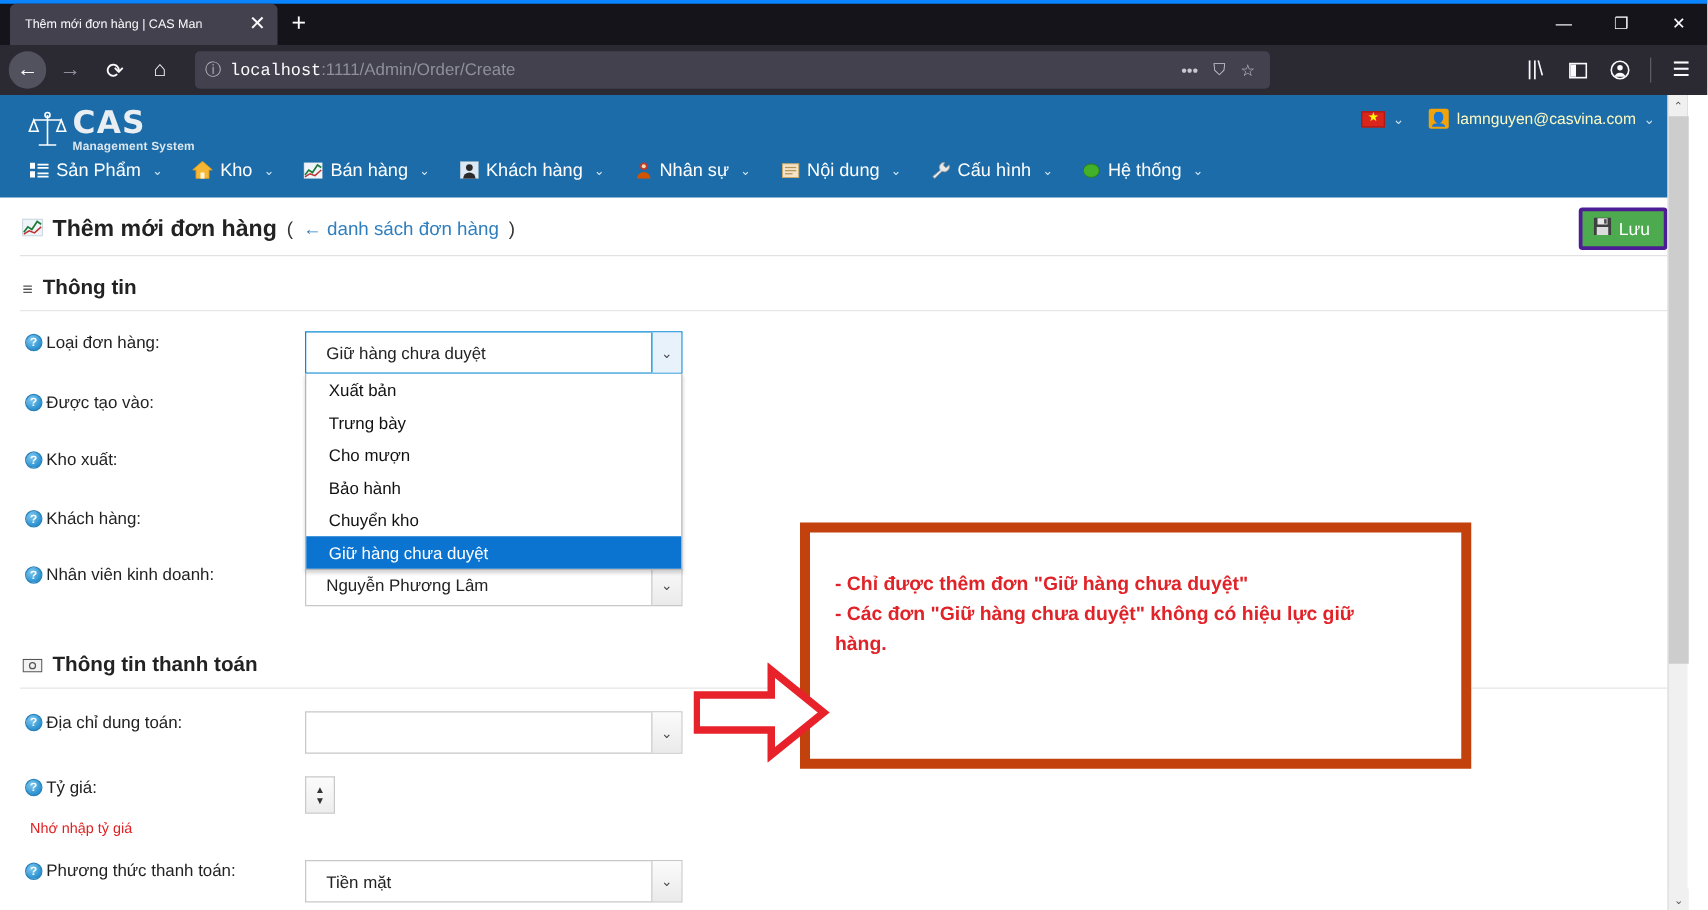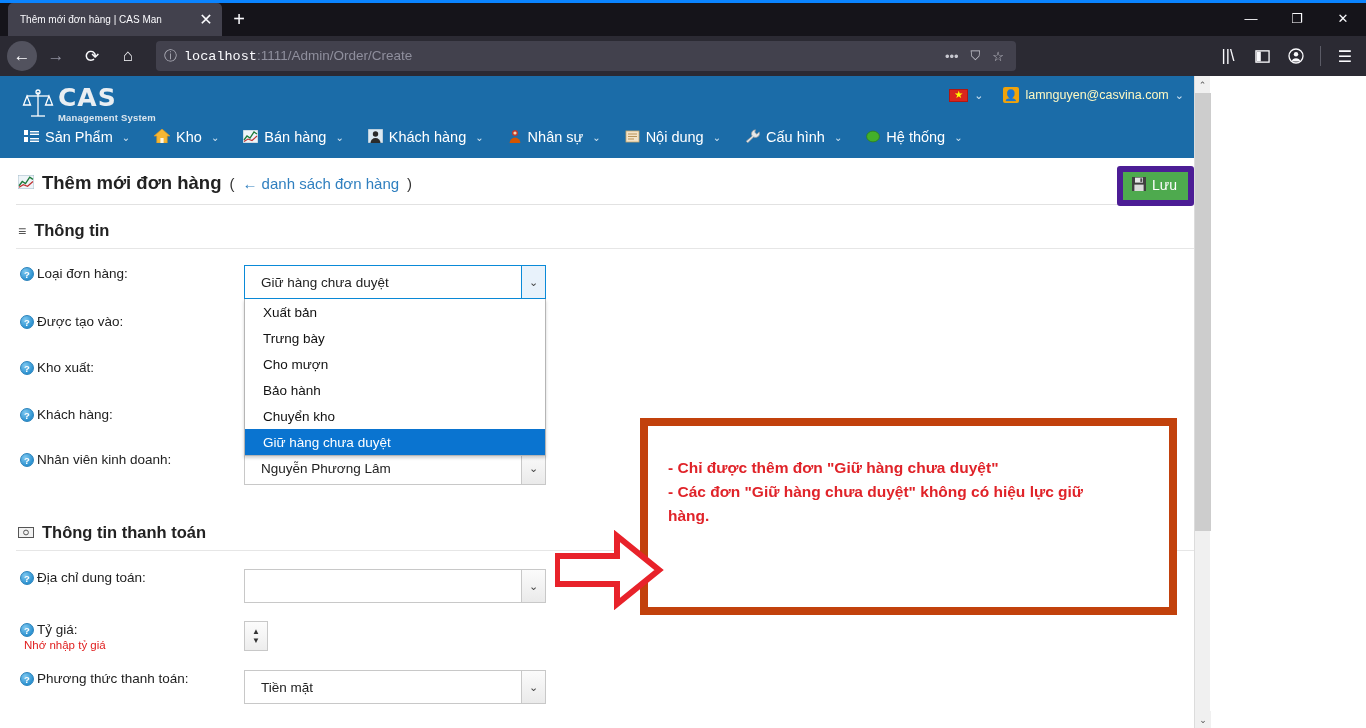--- a/index.html
+++ b/index.html
@@ -76,21 +76,21 @@
     width: 30px; height: 30px; display: flex; align-items: center;
     justify-content: center; color: #fbfbfe;
   }
   .tb-sep { width: 1px; height: 20px; background: #5b5b66; margin: 0 5px; }
 
   
   .viewport {
     position: absolute; top: 76px; left: 0;
     width: 1366px; height: 652px; background: #fff; overflow: hidden;
   }
-  .page { width: 1210px; height: 652px; position: relative; }
+  .page { width: 1350px; height: 652px; position: relative; }
 
   
   .app-header { background: #1b6ca8; height: 82px; position: relative; }
   .logo-wrap { position: absolute; left: 22px; top: 9px; display: flex; align-items: center; }
   .logo-mark { width: 32px; height: 34px; margin-right: 4px; }
   .logo-text { display: flex; flex-direction: column; line-height: 1; }
   .logo-cas {
     font-size: 25px; font-weight: bold; color: #e9eef2; letter-spacing: 1px;
     font-family: "DejaVu Sans", sans-serif;
   }
@@ -127,43 +127,43 @@
   .page-title-row {
     display: flex; align-items: center; padding: 14px 0 10px 2px;
     border-bottom: 1px solid #e2e2e2; position: relative;
   }
   .page-title { font-size: 18.5px; color: #222; font-weight: bold; display: flex; align-items: center; gap: 8px; }
   .page-title .ptitle-ico { font-size: 14px; }
   .page-title .paren { font-weight: normal; font-size: 15px; color: #333; }
   .page-title a { color: #2f7fbf; text-decoration: none; font-size: 15px; font-weight: normal; }
   .save-btn {
     position: absolute; right: 0; top: 8px; background: #4eaa4e; color: #fff;
-    border: 6px solid #4c1d95; border-radius: 3px; font-size: 14px;
-    padding: 5px 11px 6px 9px; display: flex; align-items: flex-start; gap: 6px;
+    border: 3px solid #4c1d95; border-radius: 3px; font-size: 14px;
+    padding: 5px 11px 6px 9px; display: flex; align-items: flex-end; gap: 6px;
   }
   .save-btn .disk { font-size: 14px; }
 
   .section-head {
     display: flex; align-items: center; gap: 8px;
     font-size: 16.5px; color: #222; font-weight: bold;
     padding: 16px 0 8px 2px; border-bottom: 1px solid #e6e6e6;
   }
   .section-head .sh-ico { font-size: 14px; color: #555; }
 
   .form-row { display: flex; align-items: flex-start; margin-top: 14px; position: relative; }
   .lbl { width: 228px; padding-left: 4px; font-size: 13.5px; color: #222; display: flex; align-items: flex-start; }
   .help-ico {
     width: 14px; height: 14px; border-radius: 50%;
     background: radial-gradient(circle at 35% 30%, #7ec8f0, #2e93d1 70%);
     border: 1px solid #2a82bb; color: #fff; font-size: 9.5px; font-weight: bold;
     display: inline-flex; align-items: center; justify-content: center;
     margin-right: 3px; margin-top: 2px; flex: 0 0 auto;
   }
   .lbl-txt { line-height: 17px; }
-  .sub-warn { color: #e02020; font-size: 11.5px; margin-top: 1px; padding-left: 4px; text-align: right; }
+  .sub-warn { color: #e02020; font-size: 11.5px; margin-top: 19px; padding-left: 4px; text-align: right; }
 
   .ctrl { width: 302px; position: relative; }
   .sel {
     width: 302px; height: 34px; border: 1px solid #c8c8c8; background: #fff;
     display: flex; align-items: center; font-size: 13.5px; color: #222;
     padding-left: 16px; position: relative;
   }
   .sel.focus { border-color: #0a8ad8; }
   .sel .arrowbox {
     position: absolute; right: 0; top: 0; width: 24px; height: 100%;

